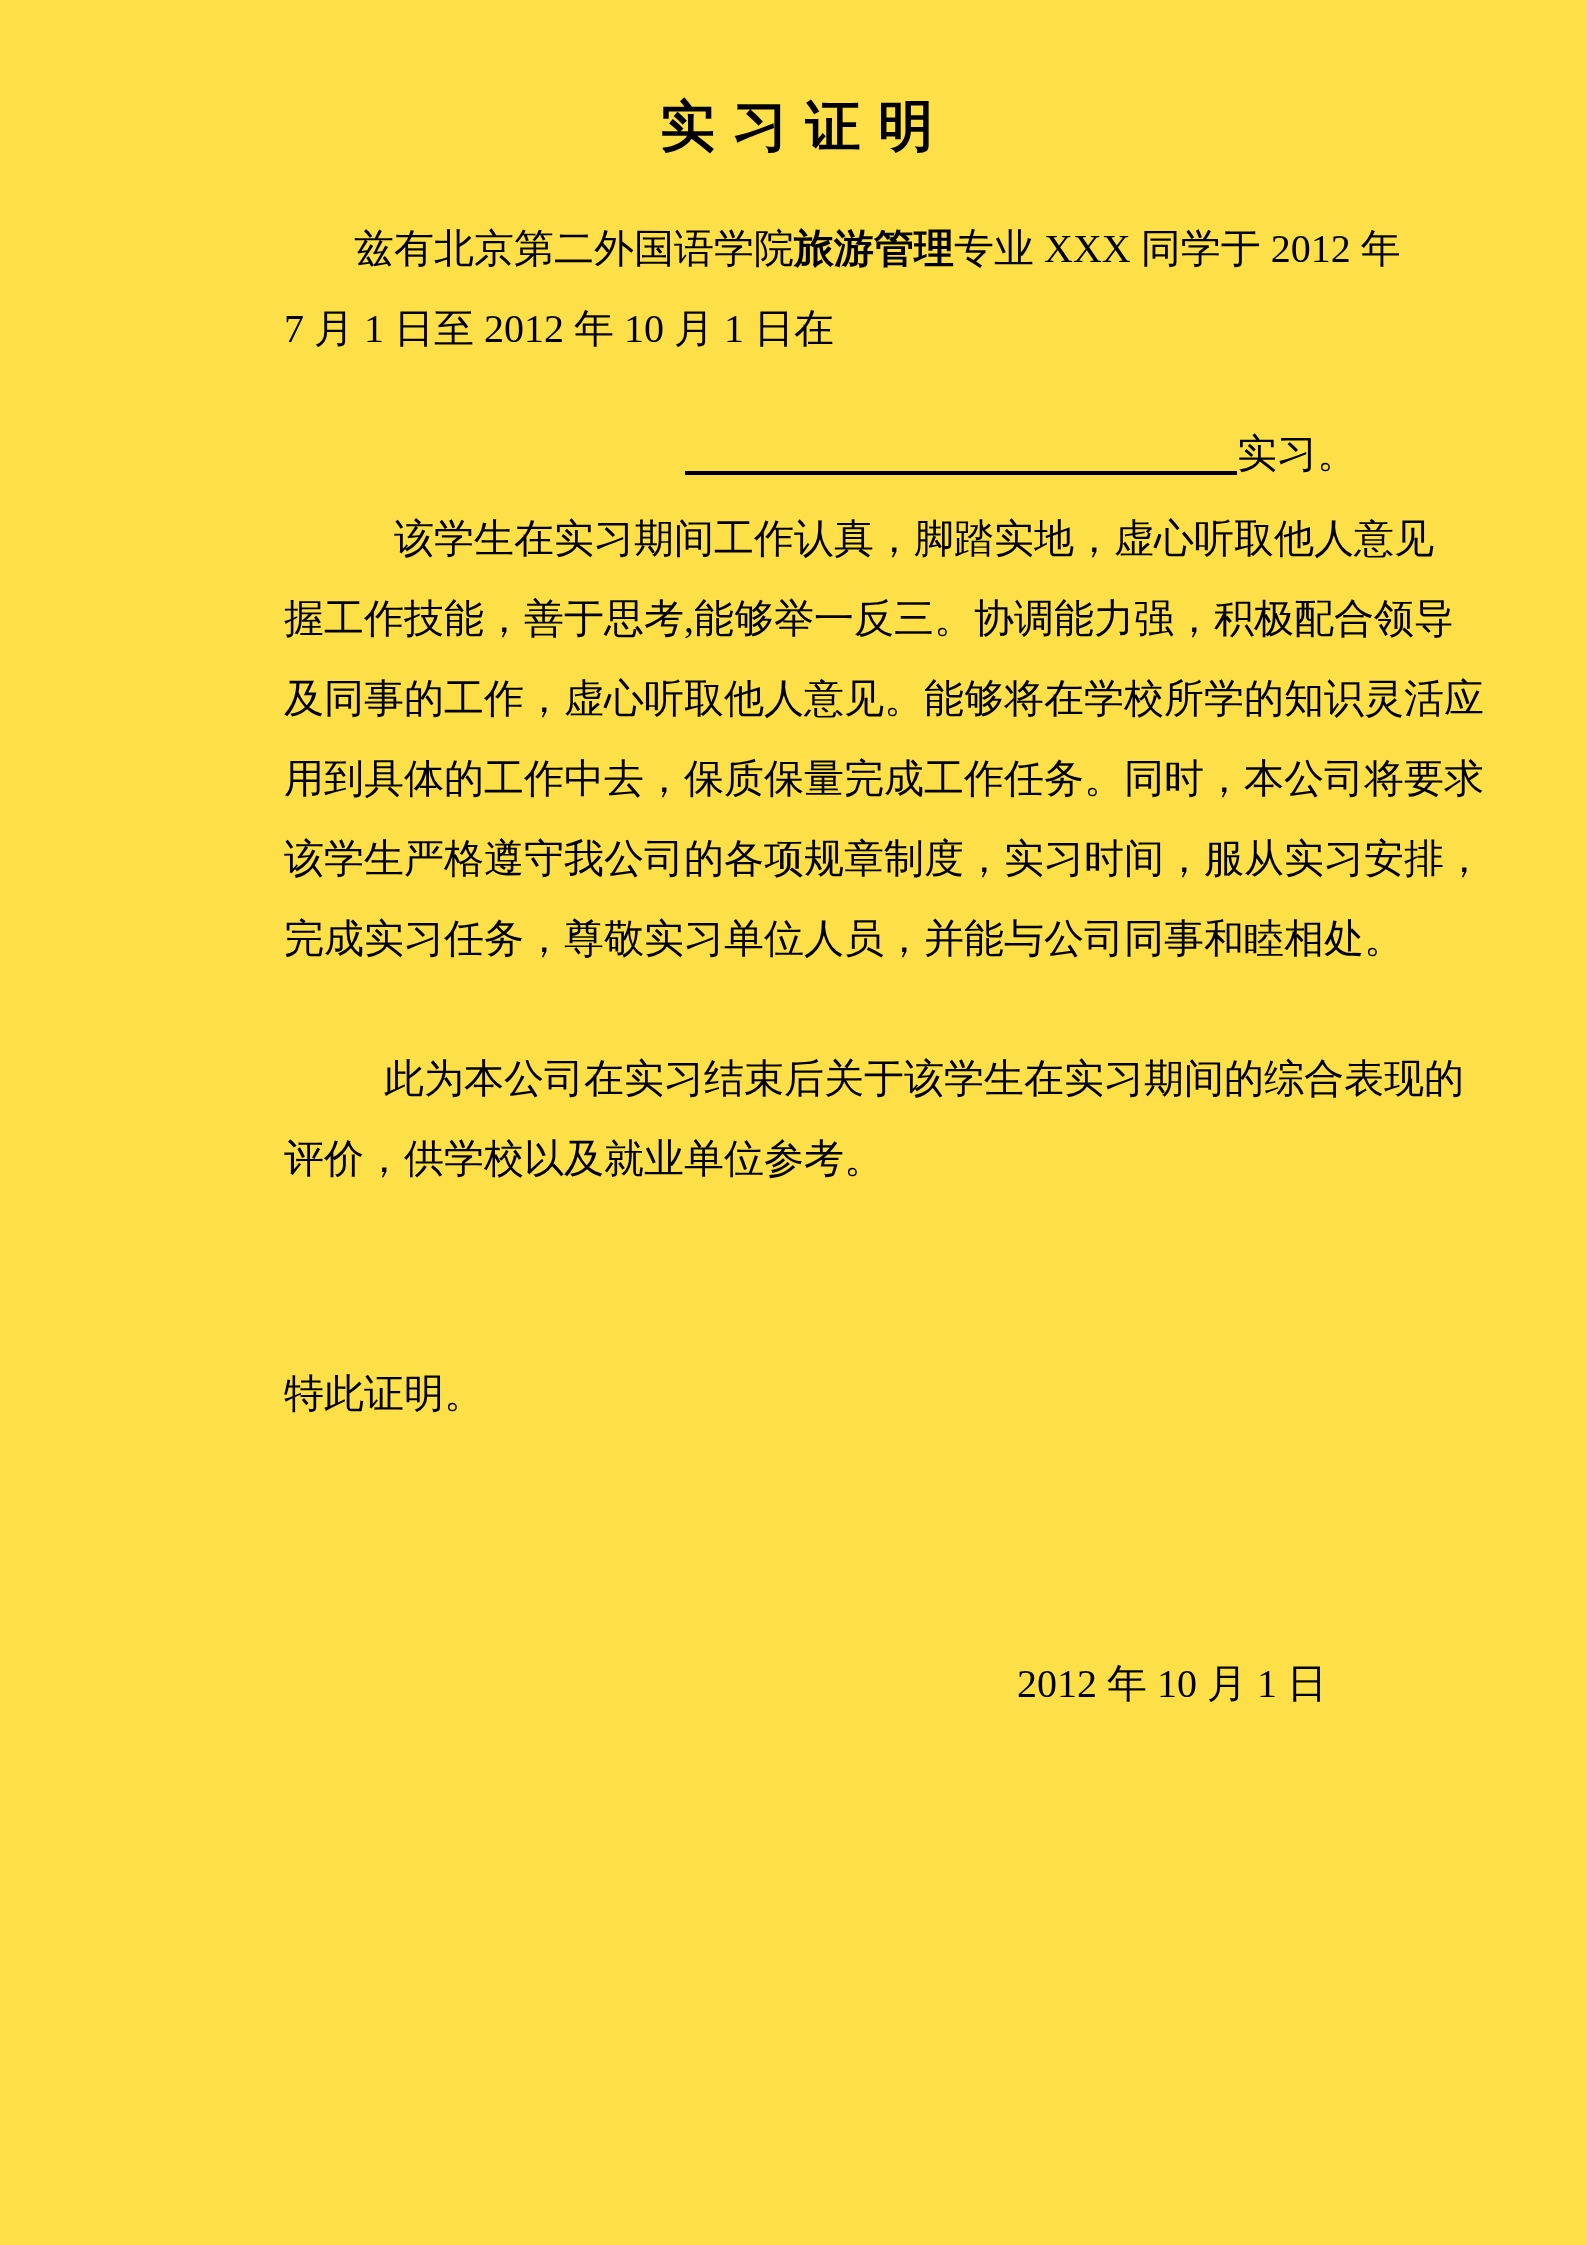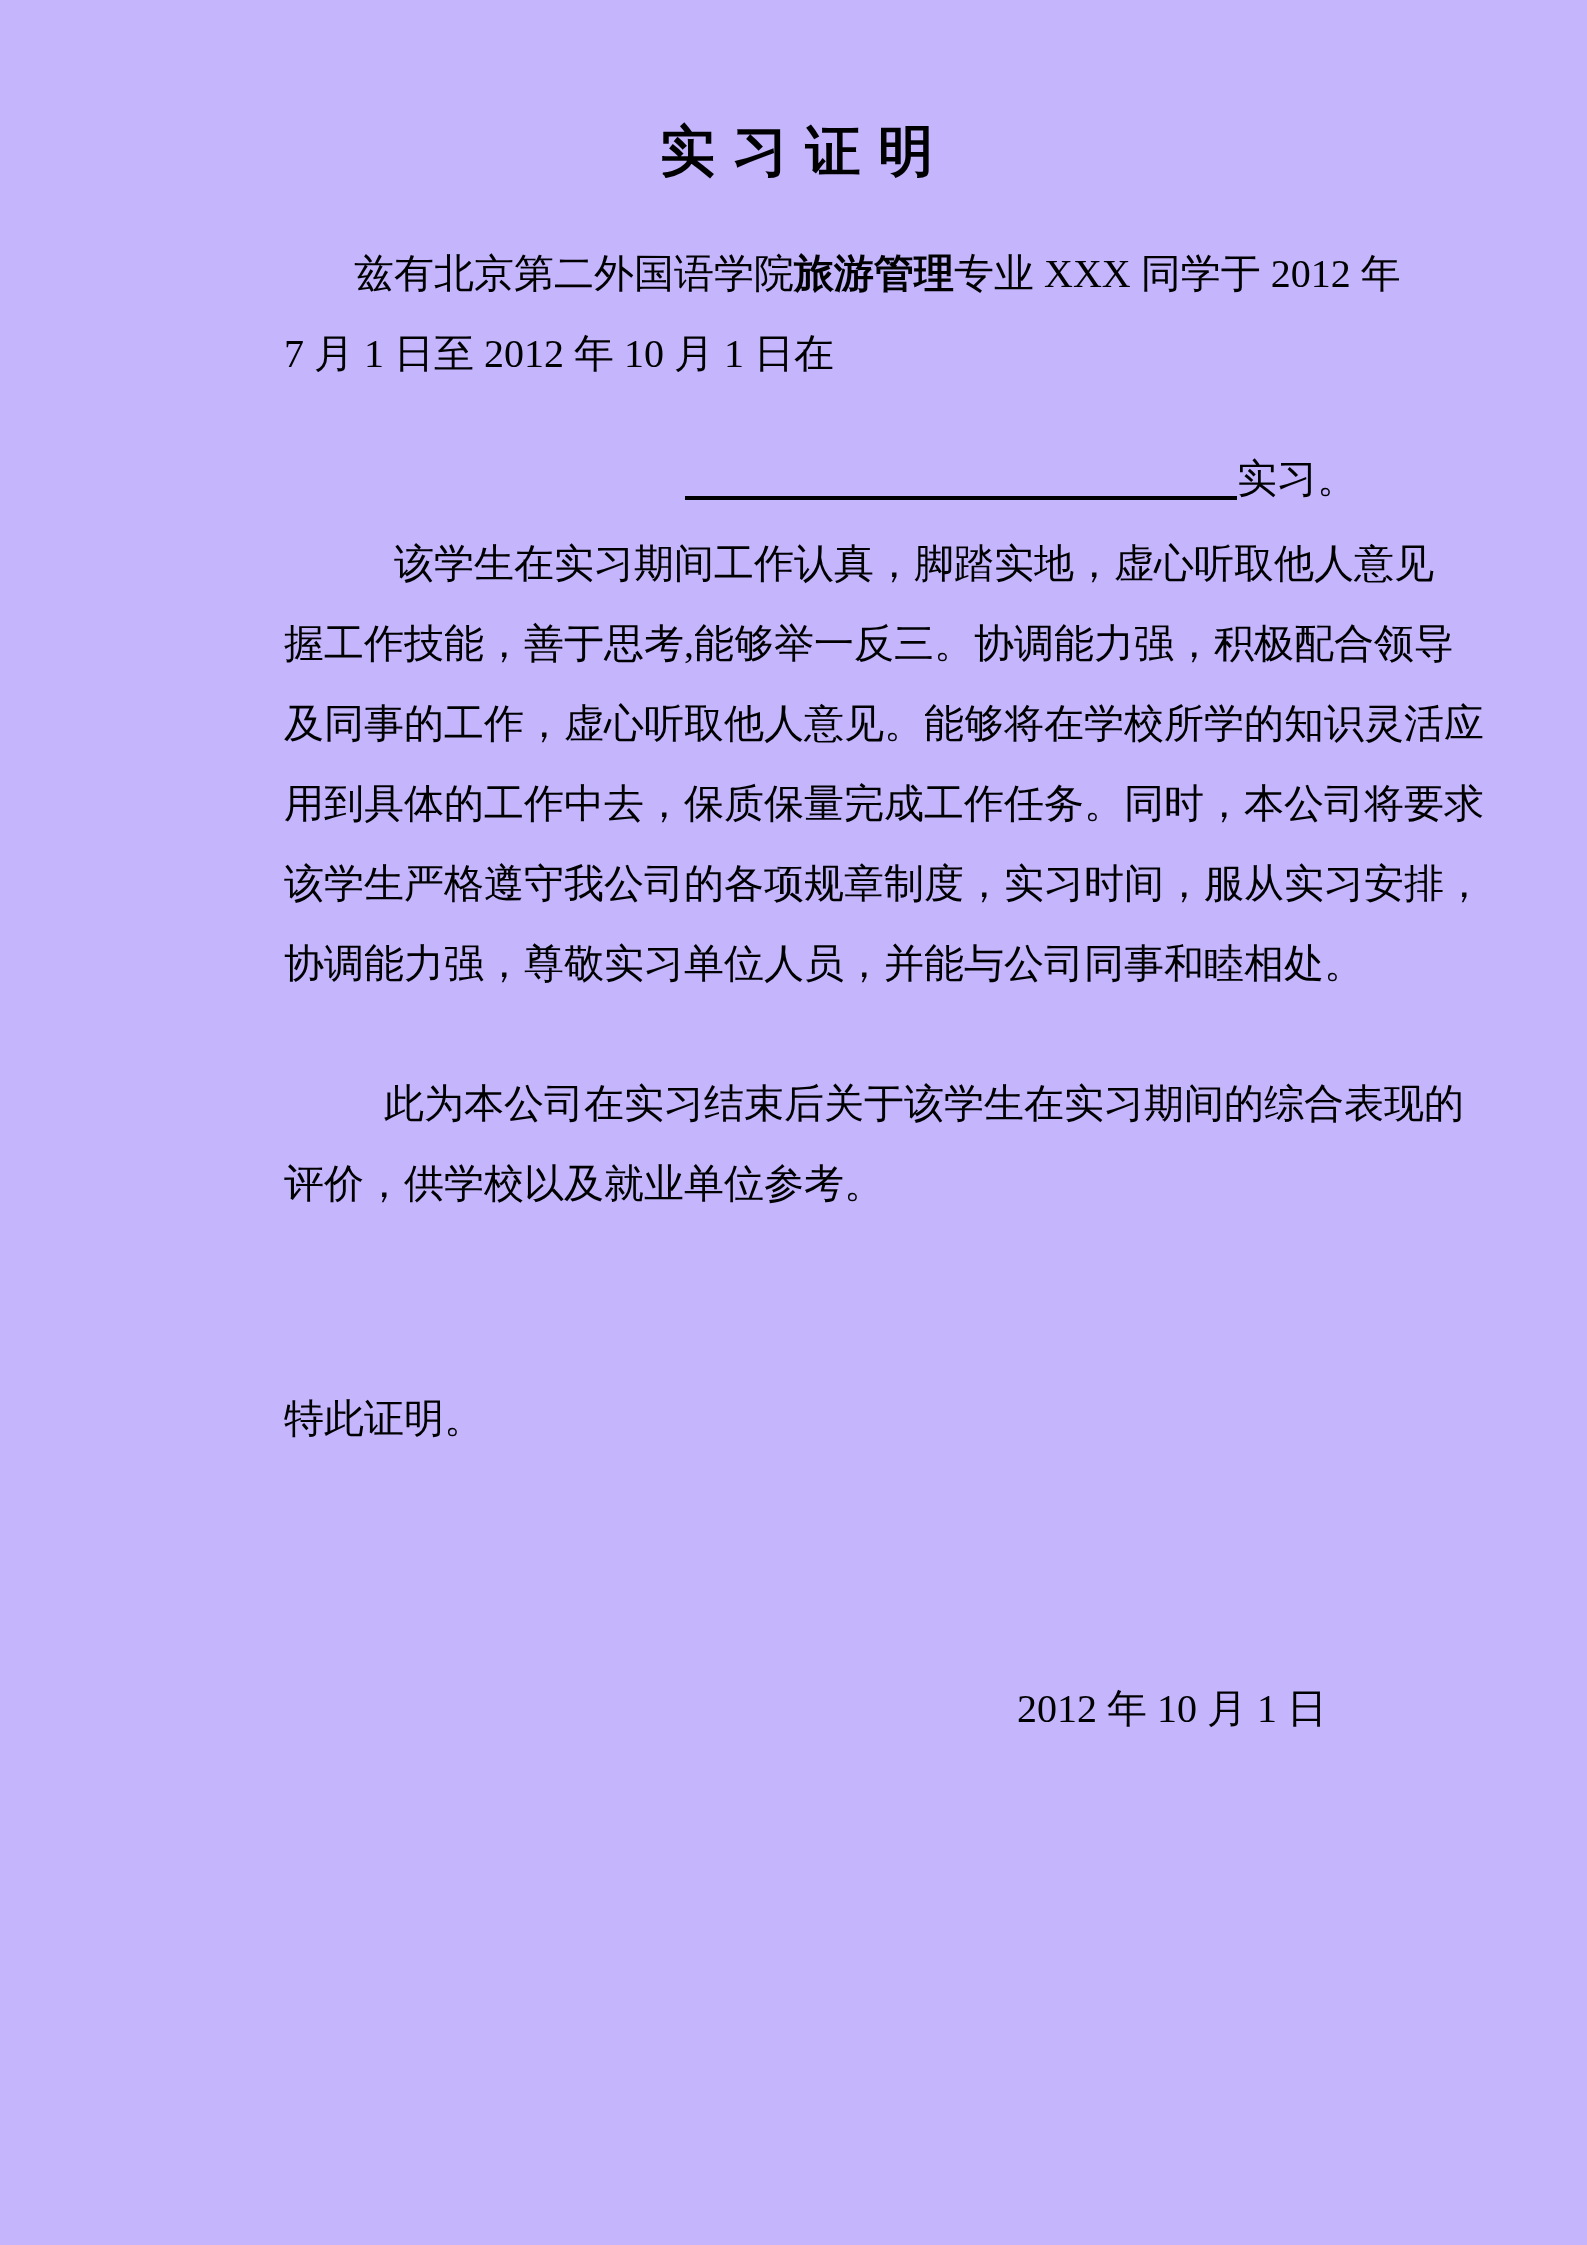--- a/index.html
+++ b/index.html
@@ -4,24 +4,24 @@
 <style>
   * { margin: 0; padding: 0; box-sizing: border-box; }
   html, body {
     background: #ffffff;
     font-family: "Liberation Serif", "DejaVu Serif", serif;
   }
   .page {
     position: relative;
     width: 1587px;
     height: 2245px;
-    background: #c4b5fd;
+    background: #fde047;
     color: #000000;
     overflow: hidden;
-    padding: 112px 230px 0 238px;
+    padding: 87px 230px 0 238px;
   }
   .doc-title {
     font-size: 55px;
     font-weight: bold;
     line-height: 80px;
     text-align: center;
     letter-spacing: 2px;
   }
   .para { font-size: 40px; margin-left: 46px; }
   .line { line-height: 80px; white-space: nowrap; }
@@ -62,21 +62,21 @@
       <span class="blank-underline"></span><span>实习。</span>
     </div>
   </div>
 
   <div class="para eval-para">
     <div class="line indent-eval">该学生在实习期间工作认真，脚踏实地，虚心听取他人意见</div>
     <div class="line">握工作技能，善于思考,能够举一反三。协调能力强，积极配合领导</div>
     <div class="line">及同事的工作，虚心听取他人意见。能够将在学校所学的知识灵活应</div>
     <div class="line">用到具体的工作中去，保质保量完成工作任务。同时，本公司将要求</div>
     <div class="line">该学生严格遵守我公司的各项规章制度，实习时间，服从实习安排，</div>
-    <div class="line">协调能力强，尊敬实习单位人员，并能与公司同事和睦相处。</div>
+    <div class="line">完成实习任务，尊敬实习单位人员，并能与公司同事和睦相处。</div>
   </div>
 
   <div class="para purpose-para">
     <div class="line indent-purp">此为本公司在实习结束后关于该学生在实习期间的综合表现的</div>
     <div class="line">评价，供学校以及就业单位参考。</div>
   </div>
 
   <div class="para closing-para">
     <div class="line">特此证明。</div>
   </div>

